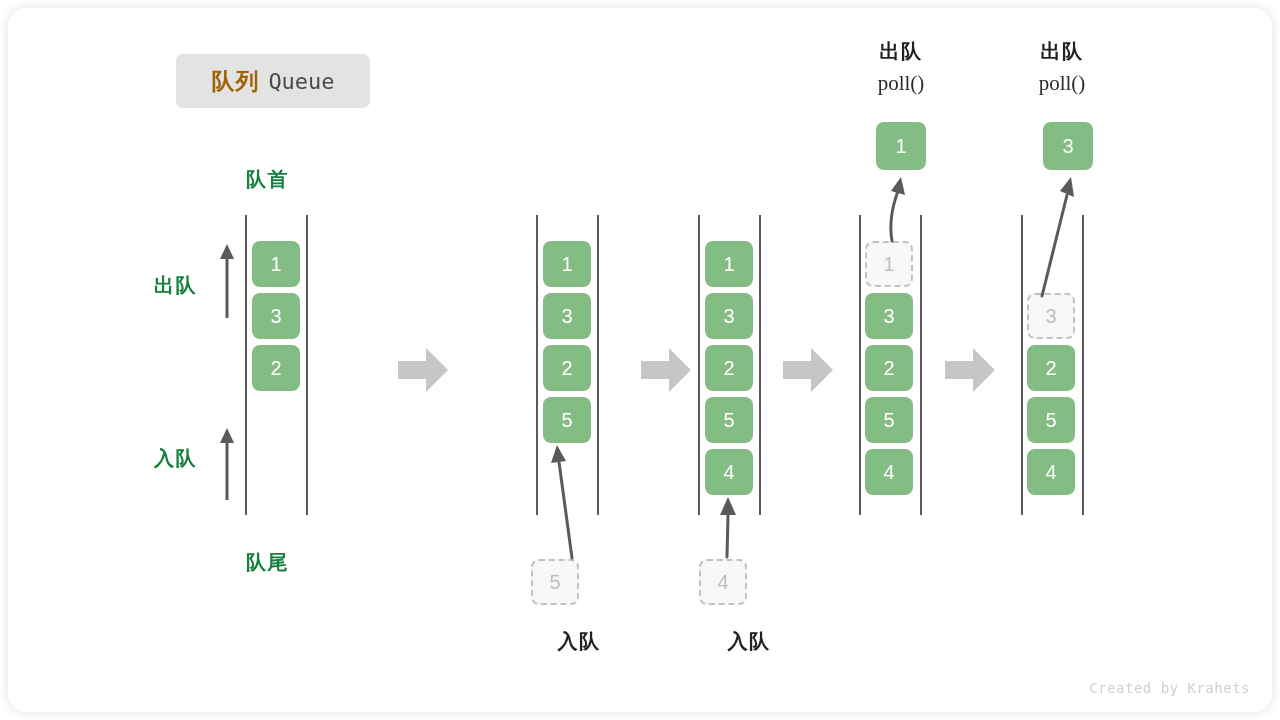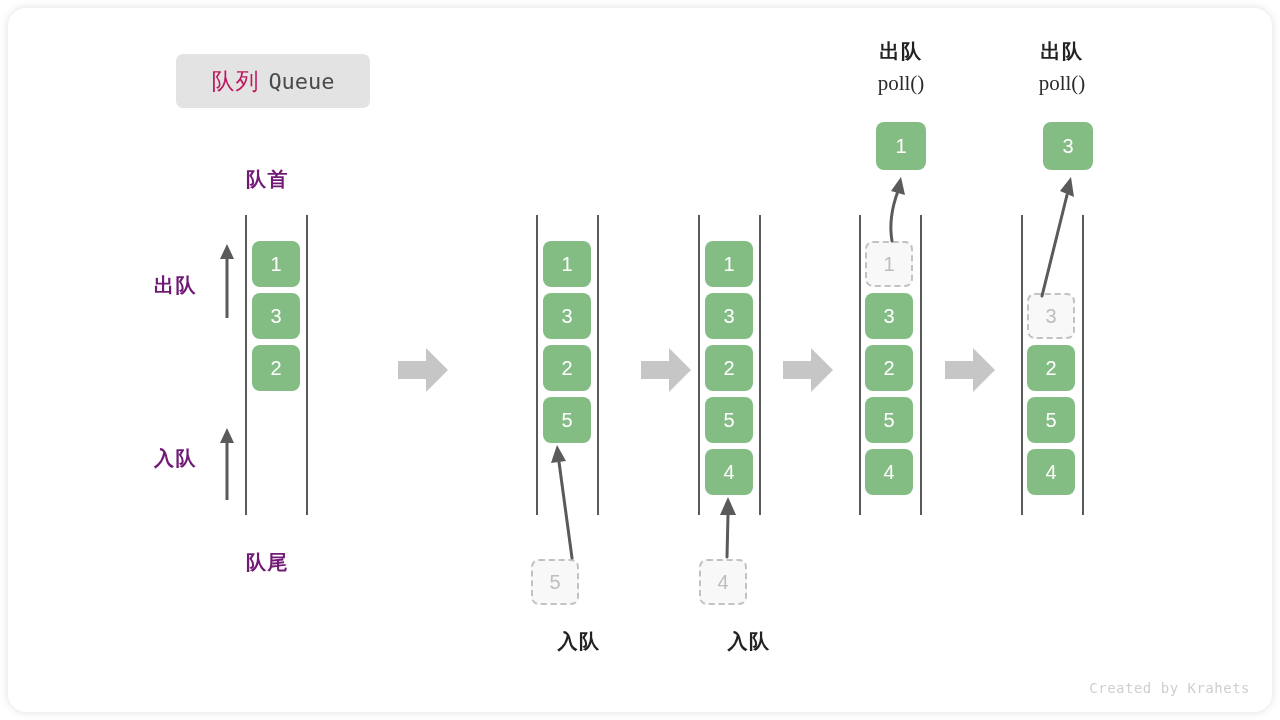--- a/index.html
+++ b/index.html
@@ -32,35 +32,35 @@
     width: 194px; height: 54px;
     background: #e3e3e3;
     border-radius: 7px;
     display: flex;
     align-items: center;
     justify-content: center;
     gap: 9px;
   }
   #title-chip .cn {
     font-size: 23px;
-    font-weight: normal;
-    color: #be185d;
+    font-weight: bold;
+    color: #a16207;
     letter-spacing: 1px;
   }
   #title-chip .en {
     font-family: "DejaVu Sans Mono", monospace;
     font-size: 22px;
     color: #4a4a4a;
   }
 
   
   .cn-label {
     font-size: 20px;
     font-weight: bold;
-    color: #701a75;
+    color: #15803d;
     letter-spacing: 1.5px;
     white-space: nowrap;
   }
   .op-label {
     text-align: center;
     white-space: nowrap;
     line-height: 1.55;
   }
   .op-label .cn {
     display: block;

